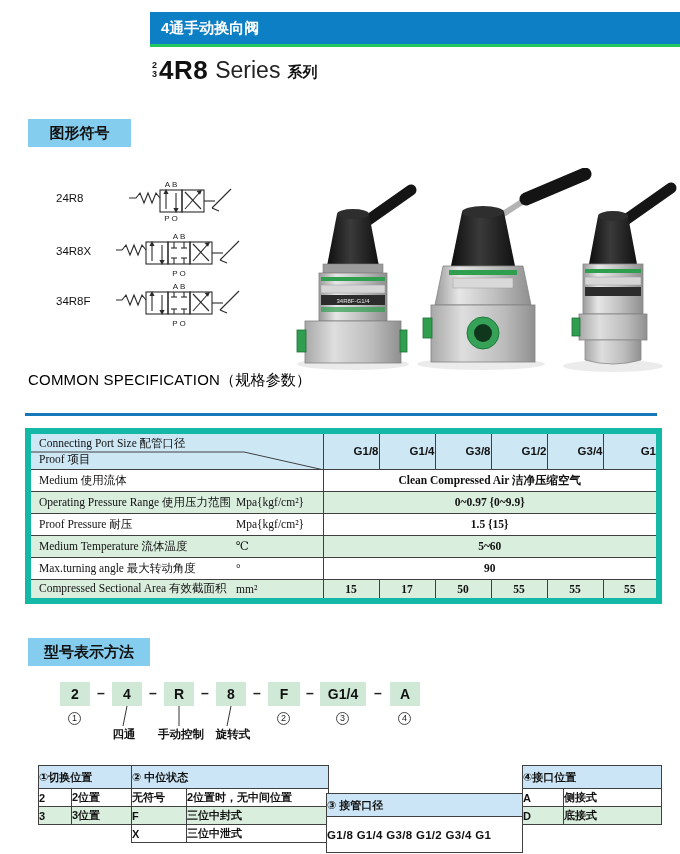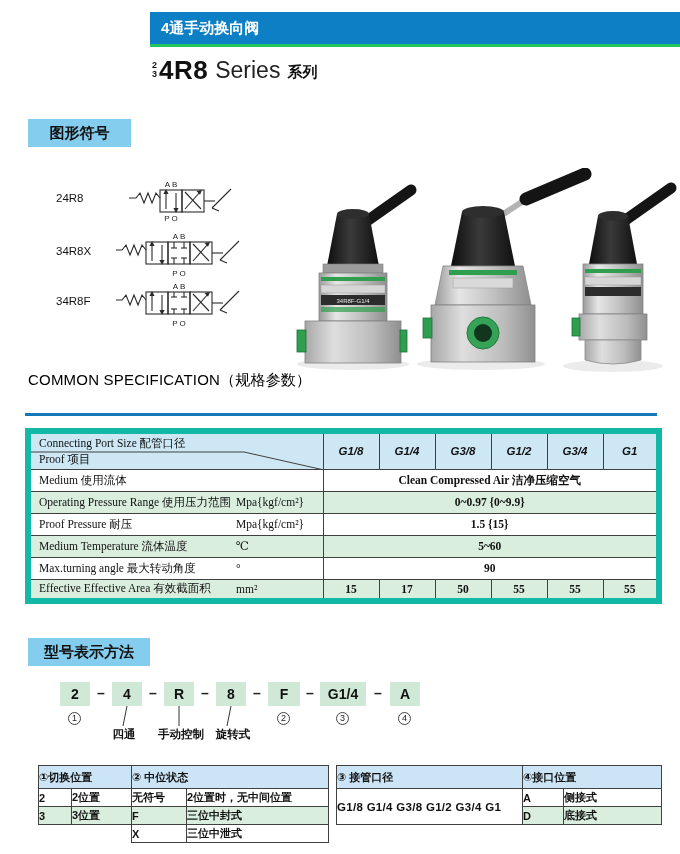--- a/index.html
+++ b/index.html
@@ -40,21 +40,21 @@
     border:6px solid #14b8a6; }
   table.spec td { border:1px solid #404040; font-size:11.5px; color:#111; overflow:hidden; }
   table.spec tr.hdr { height:38px; background:#cde7f5; }
   table.spec tr.body { height:22px; }
   table.spec tr.even { background:#ffffff; }
   table.spec tr.odd  { background:#daeede; }
   td.corner { position:relative; padding:0; }
   td.corner .c-top { position:absolute; left:8px; top:2px; font-family:"Liberation Serif","DejaVu Serif",serif; font-size:11.5px; }
   td.corner .c-bot { position:absolute; left:8px; bottom:2px; font-family:"Liberation Serif","DejaVu Serif",serif; font-size:11.5px; }
   td.corner svg { position:absolute; left:0; top:0; }
-  td.gsize { text-align:center; font-weight:bold; font-size:12.5px;font-style:italic; }
+  td.gsize { text-align:right; font-weight:bold; font-size:12.5px; }
   td.lbl { position:relative; padding-left:8px; font-family:"Liberation Serif","DejaVu Serif",serif; }
   td.lbl .unit { position:absolute; left:205px; top:50%; transform:translateY(-50%); white-space:nowrap;
     font-family:"Liberation Serif","DejaVu Serif",serif; }
   td.val { text-align:center; font-weight:600; font-family:"Liberation Serif","DejaVu Serif",serif; }
 
   
   .code-box { position:absolute; top:682px; height:24px; background:#cfe9d6; color:#111;
     font-size:14px; font-weight:bold; text-align:center; line-height:24px; }
   .code-dash { position:absolute; top:682px; height:24px; line-height:23px; font-size:14px; font-weight:bold;
     color:#222; text-align:center; }
@@ -65,21 +65,21 @@
 
   
   table.legend { position:absolute; top:765px; border-collapse:collapse; table-layout:fixed; background:#fff; }
   table.legend td { border:1px solid #404040; font-size:11px; font-weight:bold; color:#111; text-align:left; overflow:hidden; }
   table.legend tr.lh { height:23px; background:#cbe5f6; }
   table.legend tr.lr { height:18px; }
   table.legend tr.w { background:#ffffff; }
   table.legend tr.g { background:#daeede; }
   #legendA { left:38px;  width:94px;  }
   #legendB { left:131px; width:197px; }
-  #legendC { left:336px; width:196px; }
+  #legendC { left:326px; width:196px;margin-top:28px; }
   #legendD { left:522px; width:140px; }
   #legendC td.span-val { font-size:11.5px; letter-spacing:0.3px; }
 
   
   .photo-svg { position:absolute; left:283px; top:168px; }
 </style>
 </head>
 <body>
 
 <div class="page">
@@ -288,21 +288,21 @@
     </tr>
     <tr class="body odd">
       <td class="lbl"><span>Medium Temperature 流体温度</span><span class="unit">℃</span></td>
       <td class="val" colspan="6">5~60</td>
     </tr>
     <tr class="body even">
       <td class="lbl"><span>Max.turning angle 最大转动角度</span><span class="unit">°</span></td>
       <td class="val" colspan="6">90</td>
     </tr>
     <tr class="body odd">
-      <td class="lbl"><span>Effective Effective Area 有效截面积</span><span class="unit">mm²</span></td>
+      <td class="lbl"><span>Compressed Sectional Area 有效截面积</span><span class="unit">mm²</span></td>
       <td class="val">15</td>
       <td class="val">17</td>
       <td class="val">50</td>
       <td class="val">55</td>
       <td class="val">55</td>
       <td class="val">55</td>
     </tr>
   </tbody>
     </table>
 

